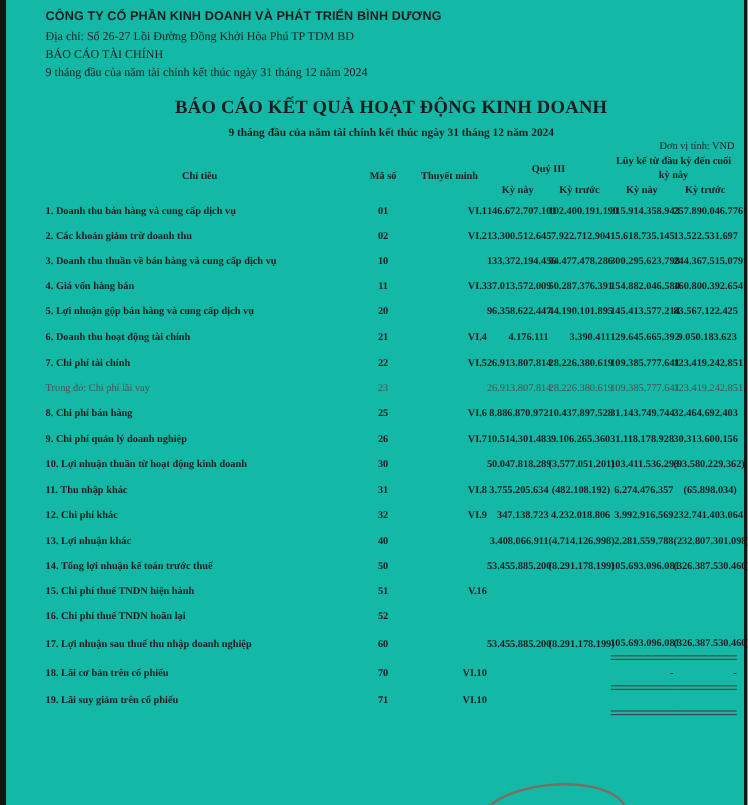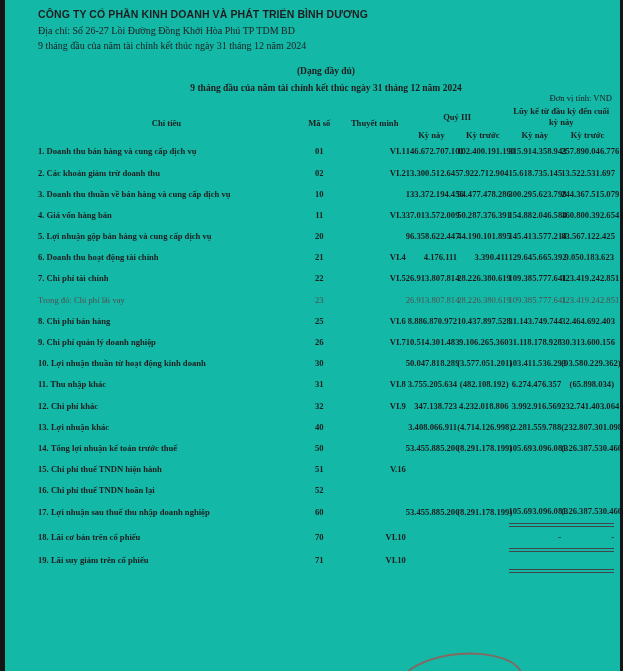--- a/index.html
+++ b/index.html
@@ -55,25 +55,26 @@
 
 <div class="page">
   <div class="edge edge-left"></div>
   <div class="edge edge-right"></div>
 
   <div class="content">
 
     <div class="letterhead">
       <div class="company">CÔNG TY CỔ PHẦN KINH DOANH VÀ PHÁT TRIỂN BÌNH DƯƠNG</div>
       <div class="lh-line">Địa chỉ: Số 26-27 Lồi Đường Đồng Khởi Hòa Phú TP TDM BD</div>
+      <div class="lh-line">BÁO CÁO TÀI CHÍNH</div>
       <div class="lh-line">9 tháng đầu của năm tài chính kết thúc ngày 31 tháng 12 năm 2024</div>
     </div>
 
     <div class="title-block">
-      <div class="sub-title">(Dạng đầy đủ)</div>
+      <div class="main-title">BÁO CÁO KẾT QUẢ HOẠT ĐỘNG KINH DOANH</div>
       <div class="title-period">9 tháng đầu của năm tài chính kết thúc ngày 31 tháng 12 năm 2024</div>
     </div>
 
     <div class="unit-line">Đơn vị tính: VND</div>
 
     <table class="report">
       <thead>
         <tr>
           <th class="h-criteria" rowspan="2">Chỉ tiêu</th>
           <th class="h-code" rowspan="2">Mã số</th>

